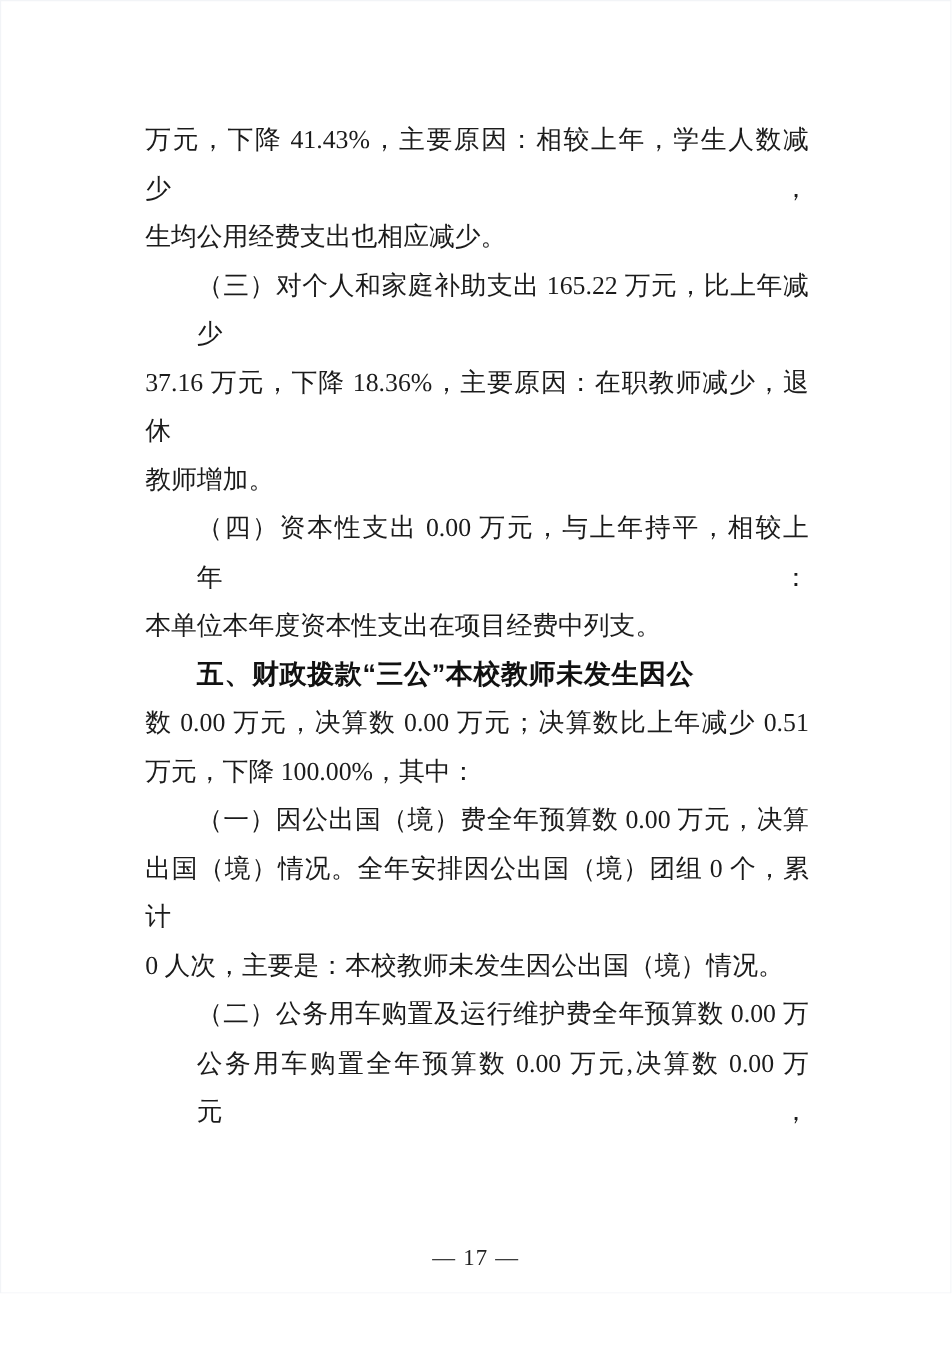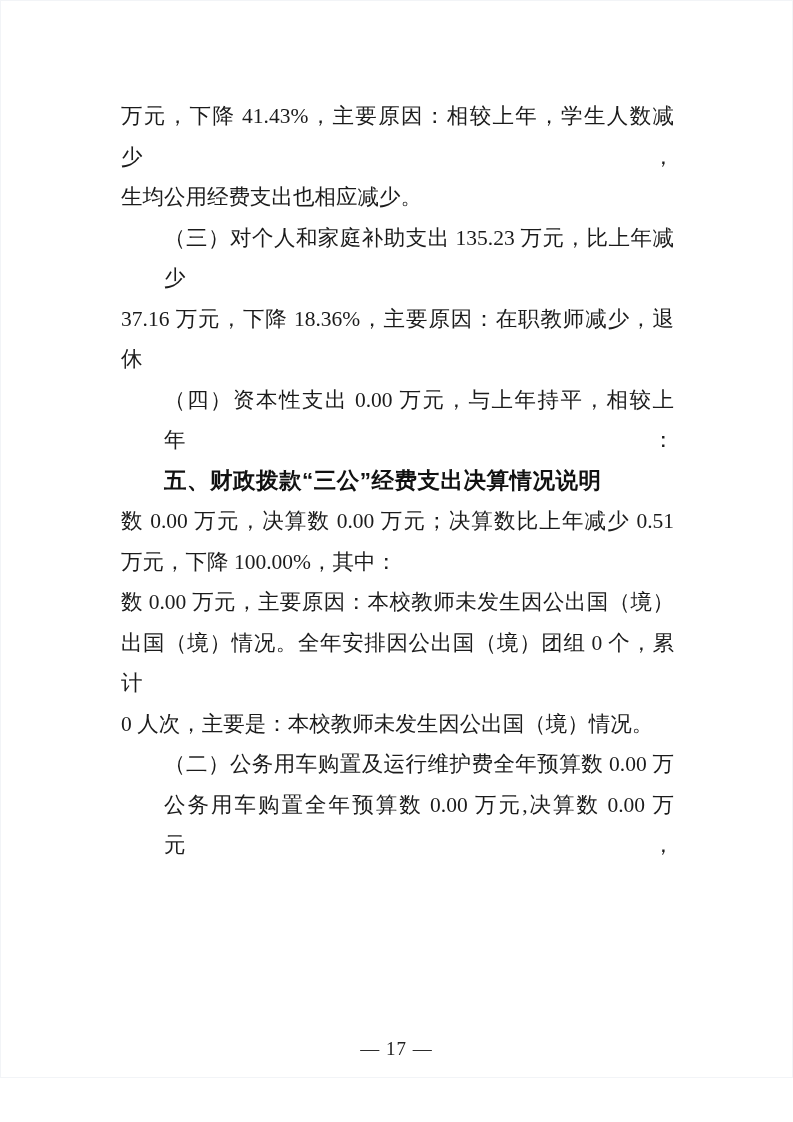--- a/index.html
+++ b/index.html
@@ -57,27 +57,29 @@
     letter-spacing: 1px;
   }
 </style>
 </head>
 <body>
 
 <div class="page">
   <main class="content">
     <div class="line j">万元，下降 41.43%，主要原因：相较上年，学生人数减少，</div>
     <div class="line">生均公用经费支出也相应减少。</div>
-    <div class="line j i">（三）对个人和家庭补助支出 135.23 万元，比上年减少</div>
+    <div class="line j i">（三）对个人和家庭补助支出 165.22 万元，比上年减少</div>
     <div class="line j">37.16 万元，下降 18.36%，主要原因：在职教师减少，退休</div>
+    <div class="line">教师增加。</div>
     <div class="line j i">（四）资本性支出 0.00 万元，与上年持平，相较上年：</div>
-    <div class="line i heading">五、财政拨款“三公”经费支出决算情况说明</div>
+    <div class="line">本单位本年度资本性支出在项目经费中列支。</div>
+    <div class="line i heading">五、财政拨款“三公”本校教师未发生因公</div>
     <div class="line j">数 0.00 万元，决算数 0.00 万元；决算数比上年减少 0.51</div>
     <div class="line">万元，下降 100.00%，其中：</div>
-    <div class="line j">数 0.00 万元，主要原因：本校教师未发生因公出国（境）</div>
+    <div class="line j i">（一）因公出国（境）费全年预算数 0.00 万元，决算</div>
     <div class="line j">出国（境）情况。全年安排因公出国（境）团组 0 个，累计</div>
     <div class="line">0 人次，主要是：本校教师未发生因公出国（境）情况。</div>
     <div class="line j i">（二）公务用车购置及运行维护费全年预算数 0.00 万</div>
     <div class="line j i">公务用车购置全年预算数 0.00 万元,决算数 0.00 万元，</div>
 
   </main>
 
   <footer class="footer">
     <span>— 17 —</span>
   </footer>

